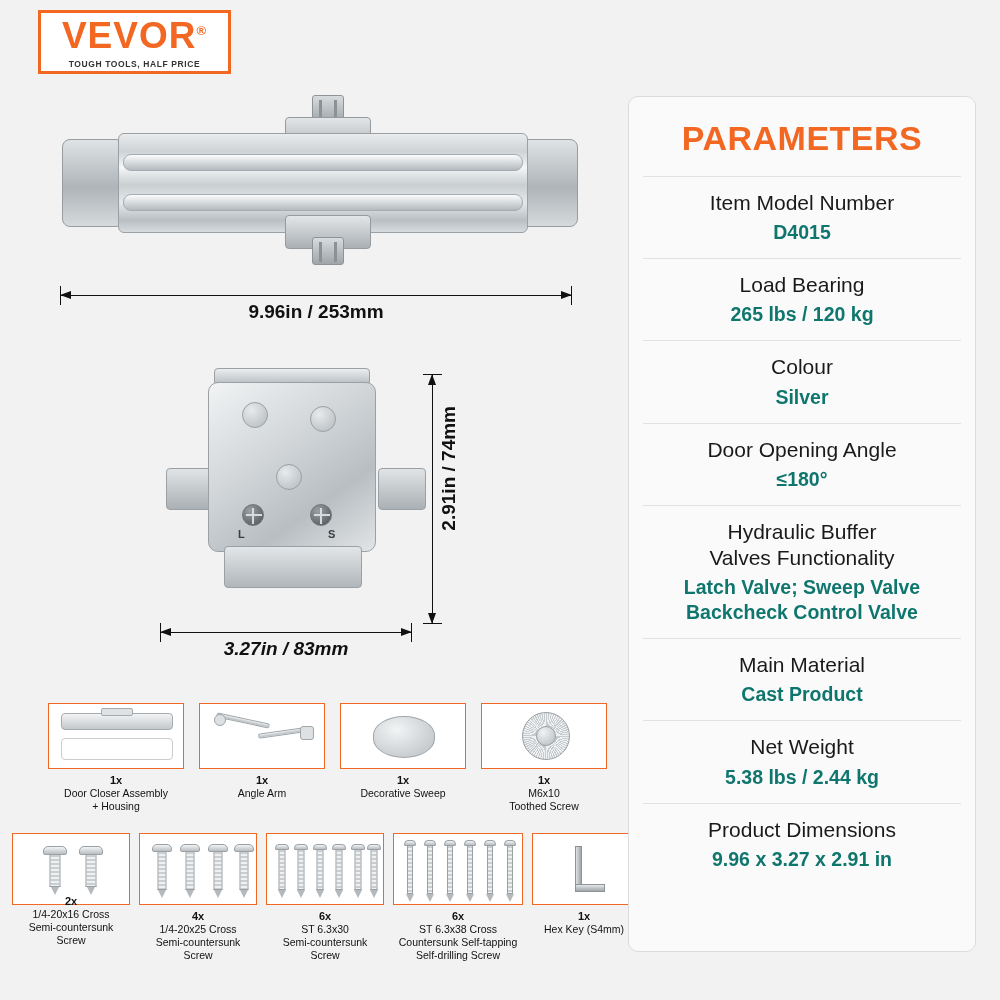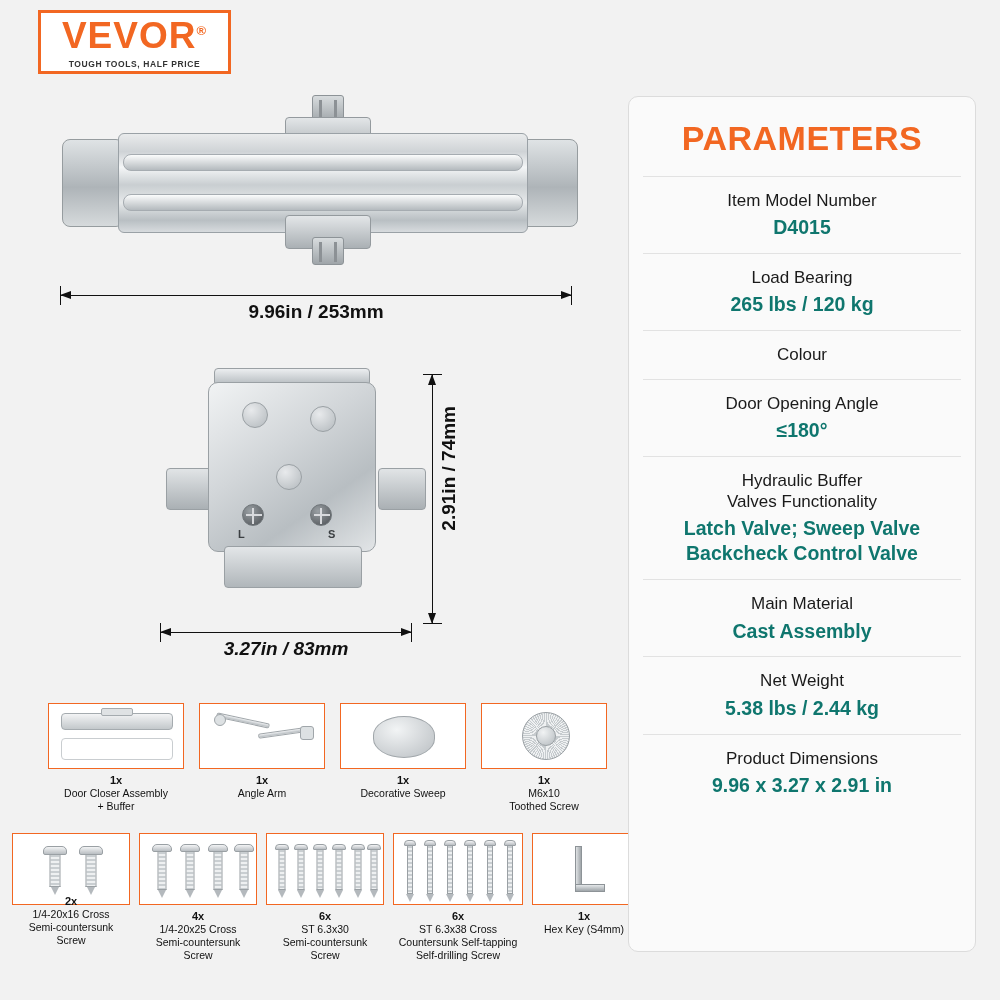--- a/index.html
+++ b/index.html
@@ -187,21 +187,21 @@
   #params {
     position: absolute; left: 628px; top: 96px; width: 348px; height: 856px;
     background: #fafafa; border: 1px solid #dcdcdc; border-radius: 10px;
     padding: 0 14px;
   }
   #params .p-title {
     text-align: center; color: #f26722; font-size: 34px; font-weight: bold;
     letter-spacing: 0.5px; padding: 22px 0 18px;
   }
   .p-row { border-top: 1px solid #e2e2e2; padding: 13px 6px 13px; text-align: center; }
-  .p-label { font-size: 17px; color: #1a1a1a; line-height: 1.25; }
+  .p-label { font-size: 21px; color: #1a1a1a; line-height: 1.25; }
   .p-value { font-size: 19.5px; color: #0f766e; font-weight: bold; margin-top: 4px; line-height: 1.28; }
 </style>
 </head>
 <body>
 
 <div id="logo">
   <div class="wordmark">
     <span>VEVOR</span><span class="reg">®</span>
   </div>
   <div class="tagline">TOUGH TOOLS, HALF PRICE</div>
@@ -274,21 +274,21 @@
 
     <div class="part-cell" style="width:136px;height:66px;margin-right:15px;">
       <div class="art">
         <div style="position:absolute;left:12px;top:9px;width:112px;height:17px;border:1px solid #a5abaf;border-radius:4px;background:linear-gradient(180deg,#f3f4f5,#c3c8cb);"></div>
         <div style="position:absolute;left:52px;top:4px;width:32px;height:8px;border:1px solid #a5abaf;background:#dfe2e4;border-radius:2px;"></div>
         <div style="position:absolute;left:12px;top:34px;width:112px;height:22px;border:1px solid #c9cdd0;border-radius:4px;background:#fff;"></div>
       </div>
       <div class="part-caption" style="top:70px;">
         <span class="qty">1x</span>
         <span style="white-space:pre-line;">Door Closer Assembly
-+ Buffer</span>
++ Housing</span>
       </div>
     </div>
 
     <div class="part-cell" style="width:126px;height:66px;margin-right:15px;">
       <div class="art">
         <div style="position:absolute;left:16px;top:14px;width:54px;height:5px;background:linear-gradient(180deg,#eceef0,#b2b8bc);border:1px solid #a0a6aa;transform:rotate(12deg);border-radius:2px;"></div>
         <div style="position:absolute;left:58px;top:26px;width:54px;height:5px;background:linear-gradient(180deg,#eceef0,#b2b8bc);border:1px solid #a0a6aa;transform:rotate(-8deg);border-radius:2px;"></div>
         <div style="position:absolute;left:14px;top:10px;width:12px;height:12px;border:1px solid #a0a6aa;border-radius:50%;background:#dde1e3;"></div>
         <div style="position:absolute;left:100px;top:22px;width:14px;height:14px;border:1px solid #a0a6aa;border-radius:3px;background:#dde1e3;"></div>
       </div>
@@ -476,34 +476,35 @@
   <div class="p-row">
     <div class="p-label" style="white-space:pre-line;">Item Model Number</div>
     <div class="p-value" style="white-space:pre-line;">D4015</div>
   </div>
   <div class="p-row">
     <div class="p-label" style="white-space:pre-line;">Load Bearing</div>
     <div class="p-value" style="white-space:pre-line;">265 lbs / 120 kg</div>
   </div>
   <div class="p-row">
     <div class="p-label" style="white-space:pre-line;">Colour</div>
+    <div class="p-value" style="white-space:pre-line;">Silver</div>
   </div>
   <div class="p-row">
     <div class="p-label" style="white-space:pre-line;">Door Opening Angle</div>
     <div class="p-value" style="white-space:pre-line;">≤180°</div>
   </div>
   <div class="p-row">
     <div class="p-label" style="white-space:pre-line;">Hydraulic Buffer
 Valves Functionality</div>
     <div class="p-value" style="white-space:pre-line;">Latch Valve; Sweep Valve
 Backcheck Control Valve</div>
   </div>
   <div class="p-row">
     <div class="p-label" style="white-space:pre-line;">Main Material</div>
-    <div class="p-value" style="white-space:pre-line;">Cast Assembly</div>
+    <div class="p-value" style="white-space:pre-line;">Cast Product</div>
   </div>
   <div class="p-row">
     <div class="p-label" style="white-space:pre-line;">Net Weight</div>
     <div class="p-value" style="white-space:pre-line;">5.38 lbs / 2.44 kg</div>
   </div>
   <div class="p-row">
     <div class="p-label" style="white-space:pre-line;">Product Dimensions</div>
     <div class="p-value" style="white-space:pre-line;">9.96 x 3.27 x 2.91 in</div>
   </div>
 </div>

